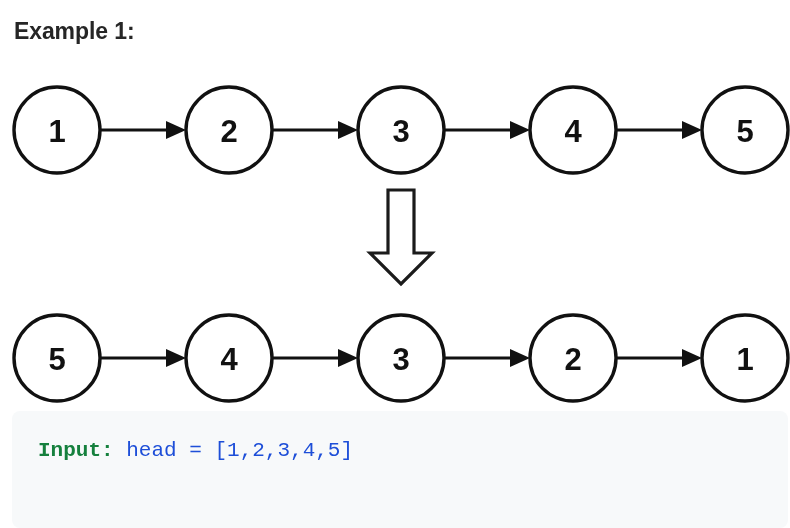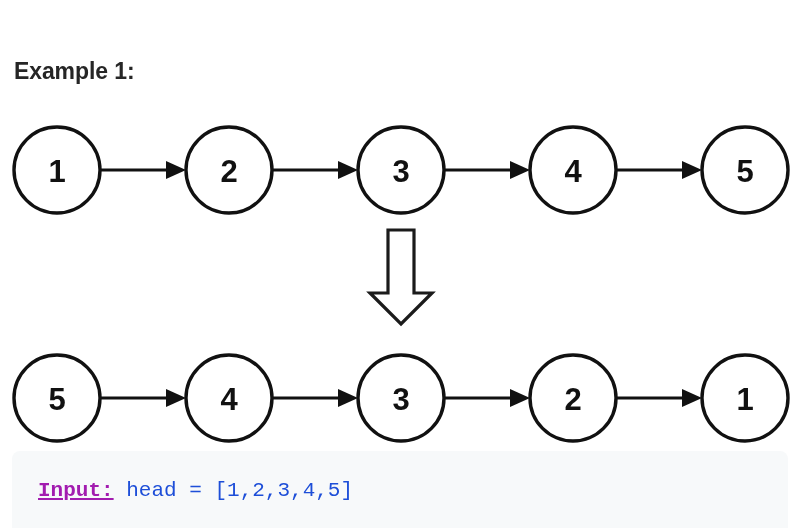--- a/index.html
+++ b/index.html
@@ -14,21 +14,20 @@
     font-family: "Liberation Sans", sans-serif;
     overflow: hidden;
     position: relative;
   }
 
   #page {
     position: relative;
     width: 790px;
     height: 484px;
     background: #ffffff;
-    margin-top: 40px;
   }
 
   
   .example-title {
     position: absolute;
     left: 14px;
     top: 16px;
     font-family: "Liberation Sans", sans-serif;
     font-size: 23px;
     font-weight: bold;
@@ -94,22 +93,21 @@
   }
   .code-line {
     font-family: "Liberation Mono", monospace;
     font-size: 21px;
     line-height: 36px;
     color: #2b3137;
     white-space: pre;
   }
   .code-key {
     font-weight: bold;
-    color: #a21caf;
-    text-decoration: underline;
+    color: #15803d;
   }
   .code-val {
     font-weight: normal;
     color: #1d4ed8;
   }
 </style>
 </head>
 <body>
 
 <div id="page">

